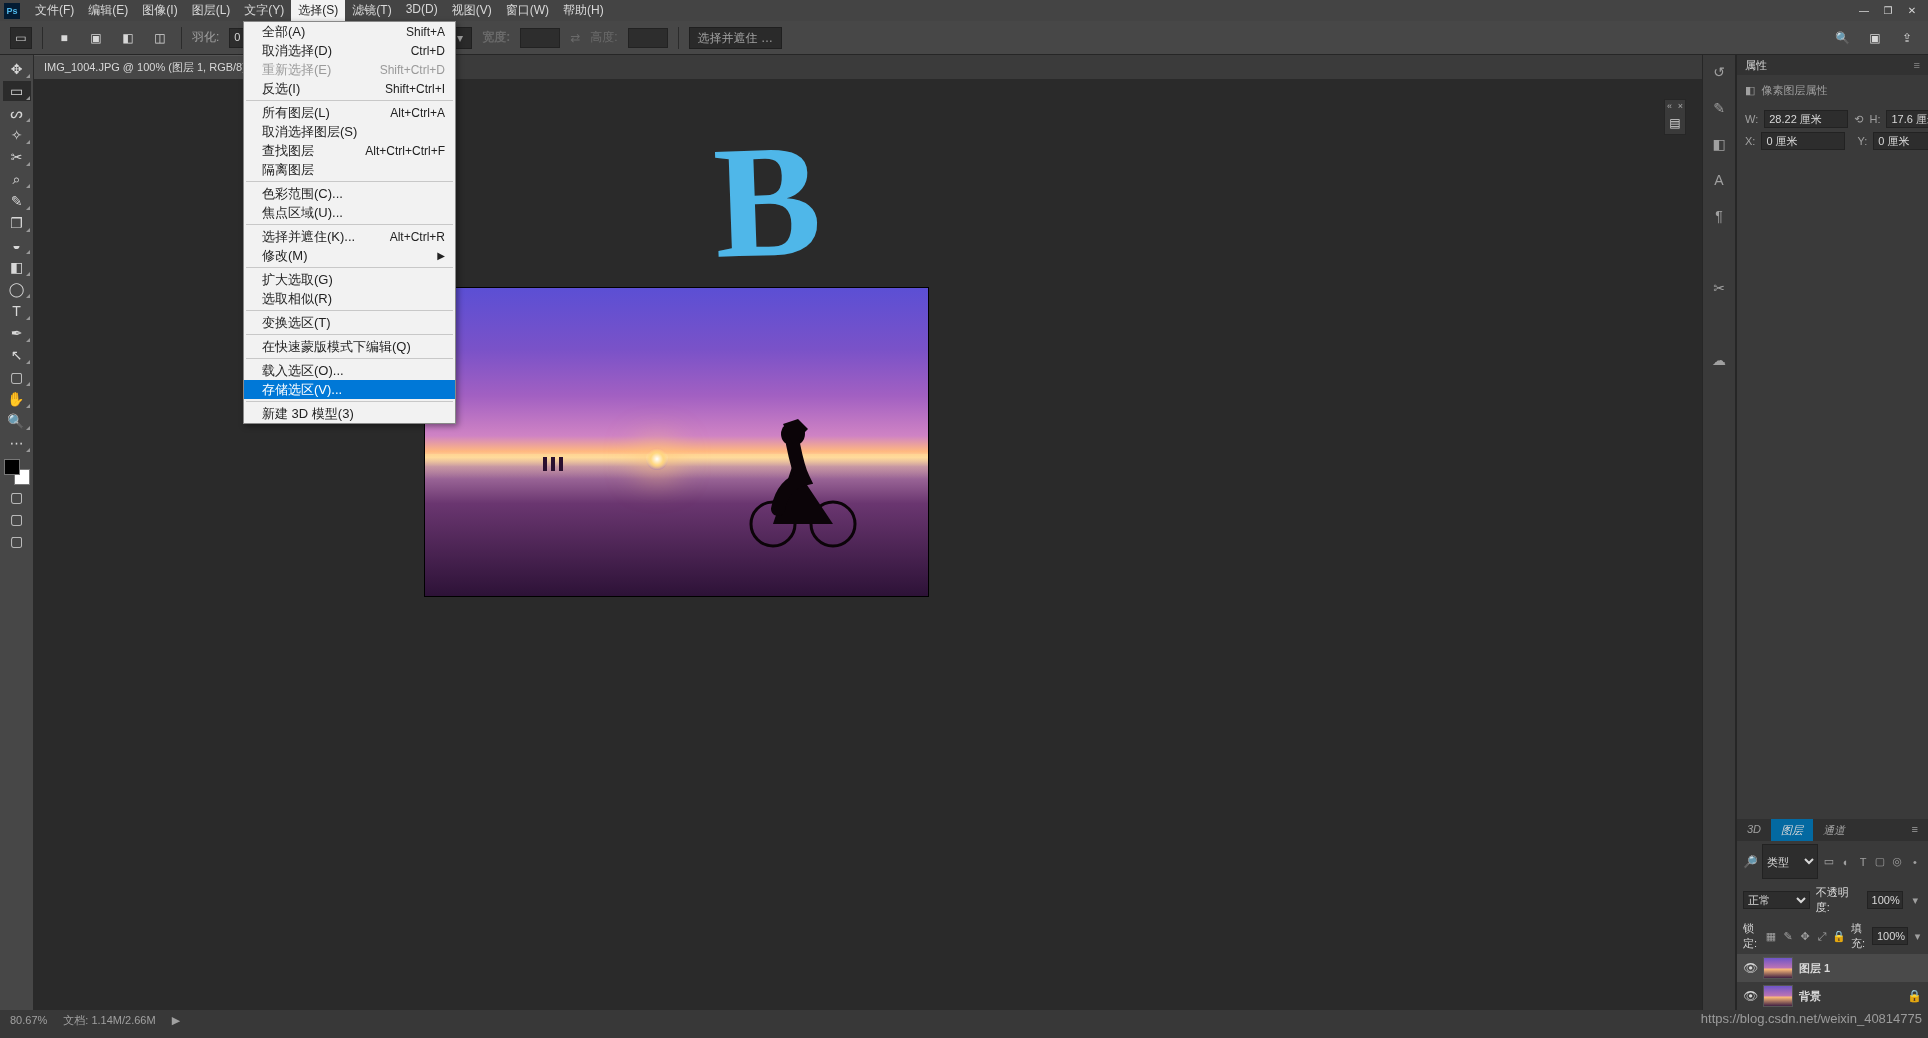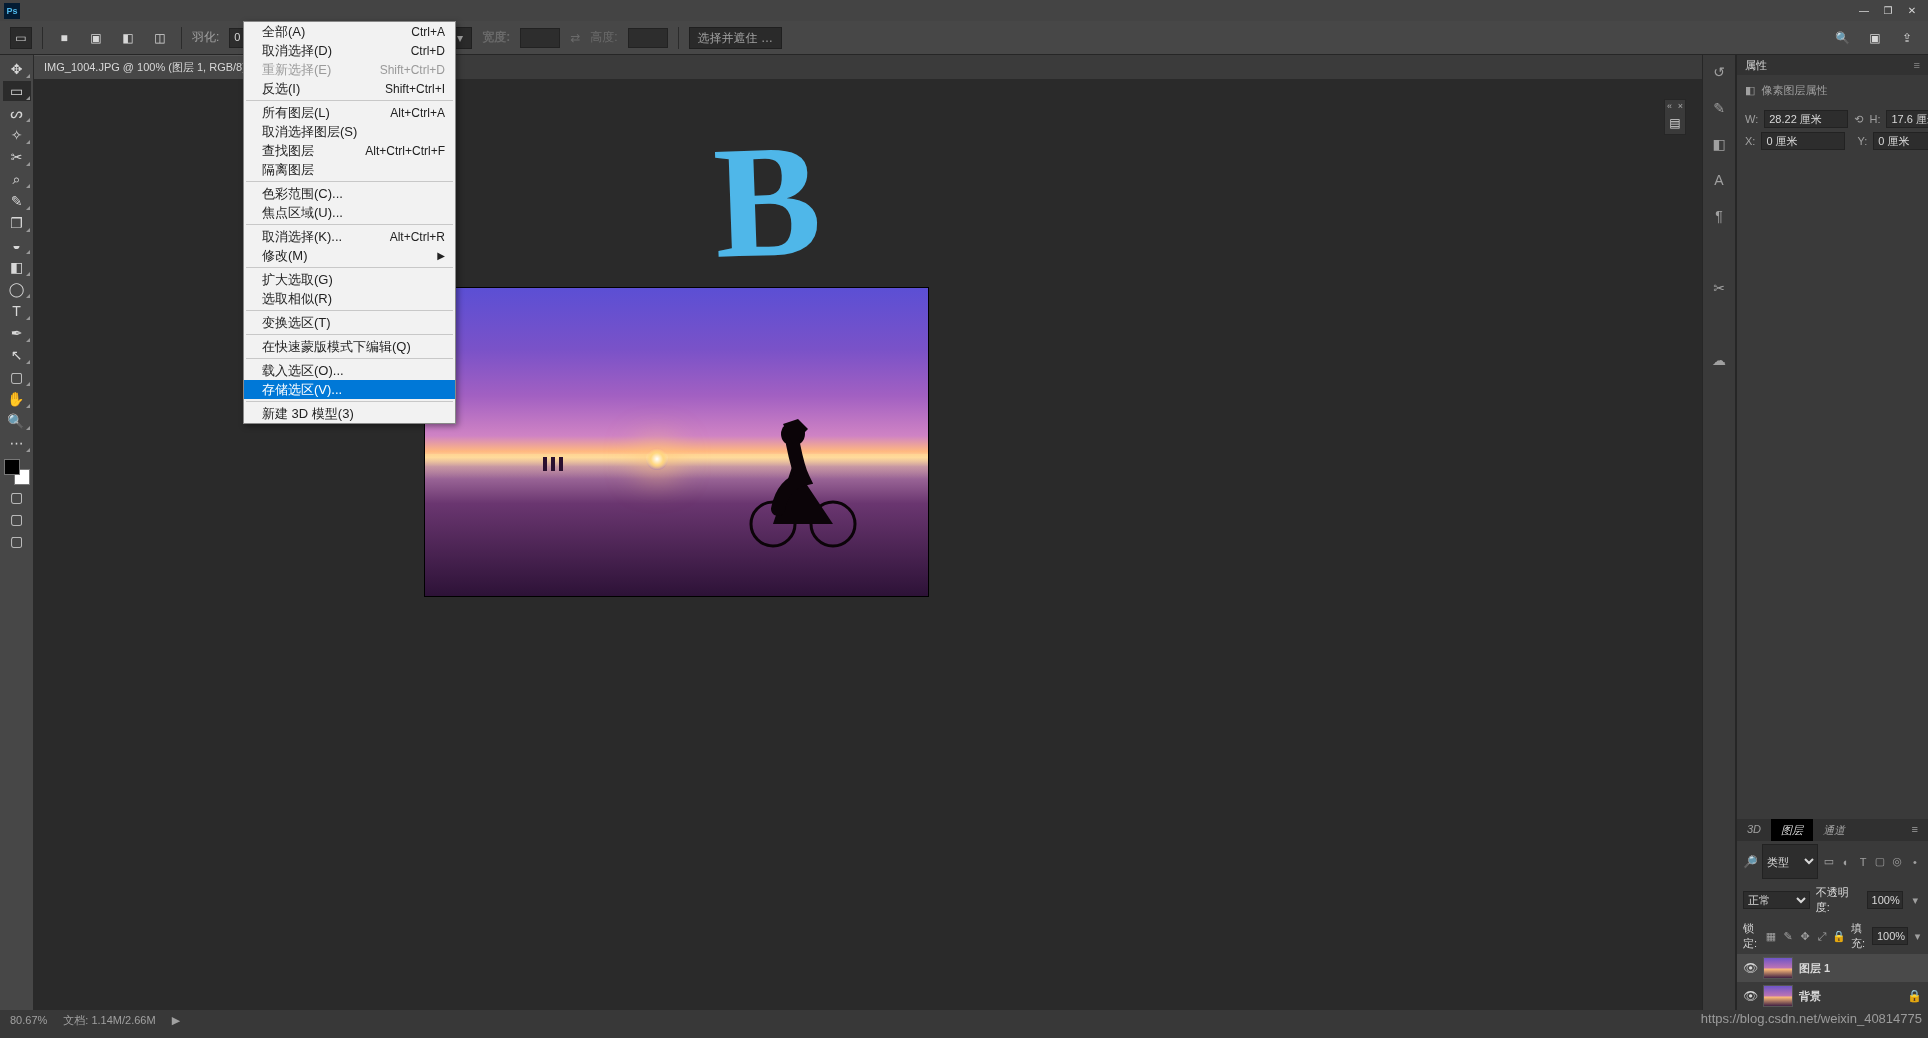--- a/index.html
+++ b/index.html
@@ -269,21 +269,21 @@
   .prop-row .pl{ width:14px; text-align:right;}
   .prop-row input{
     width:84px; height:18px; background:#2d2d2d; border:1px solid #222;
     color:var(--fg); font-size:11px; padding:0 4px;
   }
   .link-icn{ width:16px;text-align:center;color:var(--fg-dim);}
   .panel-gap { flex:1; background:#3a3a3a;}
 
   .layers-tabs { display:flex; height:22px; background:#303030;font-style:italic;}
   .layers-tab { padding:4px 10px; font-size:11px; color:var(--fg-dim);}
-  .layers-tab.active { background:#000000; color:var(--fg);text-align:center;}
+  .layers-tab.active { background:#0369a1; color:var(--fg);text-align:center;}
   .layer-toolbar { display:flex; align-items:center; gap:4px; padding:3px 6px; background:#3a3a3a;}
   .layer-toolbar select{ background:#2d2d2d;border:1px solid #222;color:var(--fg);font-size:11px;height:35px;flex:1;}
   .mini-icn { width:14px;height:14px;color:var(--fg-dim);font-size:11px;display:flex;align-items:center;justify-content:center;}
   .blend-row{display:flex;align-items:center;gap:6px;padding:3px 6px;font-size:11px;}
   .blend-row select{background:#2d2d2d;border:1px solid #222;color:var(--fg);height:18px;width:70px;font-size:11px;}
   .blend-row input{width:36px;background:#2d2d2d;border:1px solid #222;color:var(--fg);height:18px;font-size:11px;text-align:right;}
   .lock-row{display:flex;align-items:center;gap:5px;padding:3px 6px;font-size:11px;}
   .lock-row input{width:36px;background:#2d2d2d;border:1px solid #222;color:var(--fg);height:18px;font-size:11px;text-align:right;}
   .layer-list { background:#3a3a3a;}
   .layer-item { display:flex; align-items:center; gap:6px; padding:3px 6px;}
@@ -321,20 +321,33 @@
 
   
   .opt-right{ margin-left:auto; display:flex; gap:10px;}
 
 </style>
 </head>
 <body>
 
 <div class="menubar">
   <div class="ps-logo">Ps</div>
+  <div id="menubar-items" style="display: flex;">
+      <div class="menubar-item">文件(F)</div>
+      <div class="menubar-item">编辑(E)</div>
+      <div class="menubar-item">图像(I)</div>
+      <div class="menubar-item">图层(L)</div>
+      <div class="menubar-item">文字(Y)</div>
+      <div class="menubar-item open">选择(S)</div>
+      <div class="menubar-item">滤镜(T)</div>
+      <div class="menubar-item">3D(D)</div>
+      <div class="menubar-item">视图(V)</div>
+      <div class="menubar-item">窗口(W)</div>
+      <div class="menubar-item">帮助(H)</div>
+    </div>
   <div class="win-controls">
     <div class="win-btn">—</div>
     <div class="win-btn">❐</div>
     <div class="win-btn">✕</div>
   </div>
 </div>
 
 <div class="options-bar">
   <div class="opt-icon-btn active">▭</div>
   <div class="sep"></div>
@@ -531,21 +544,21 @@
           <span class="lock-ic">🔒</span>
         </div>
       </div>
   </div>
 
 </div>
 
 <div class="menu-popup" id="select-menu">
     <div class="menu-row">
       <span class="lab">全部(A)</span>
-      <span class="sc">Ctrl+A</span>
+      <span class="sc">Shift+A</span>
     </div>
     <div class="menu-row">
       <span class="lab">取消选择(D)</span>
       <span class="sc">Ctrl+D</span>
     </div>
     <div class="menu-row disabled">
       <span class="lab">重新选择(E)</span>
       <span class="sc">Shift+Ctrl+D</span>
     </div>
     <div class="menu-row">
@@ -569,21 +582,21 @@
     </div>
     <div class="menu-sep"></div>
     <div class="menu-row">
       <span class="lab">色彩范围(C)...</span>
     </div>
     <div class="menu-row">
       <span class="lab">焦点区域(U)...</span>
     </div>
     <div class="menu-sep"></div>
     <div class="menu-row">
-      <span class="lab">取消选择(K)...</span>
+      <span class="lab">选择并遮住(K)...</span>
       <span class="sc">Alt+Ctrl+R</span>
     </div>
     <div class="menu-row">
       <span class="lab">修改(M)</span>
       <span class="sub">▶</span>
     </div>
     <div class="menu-sep"></div>
     <div class="menu-row">
       <span class="lab">扩大选取(G)</span>
     </div>

